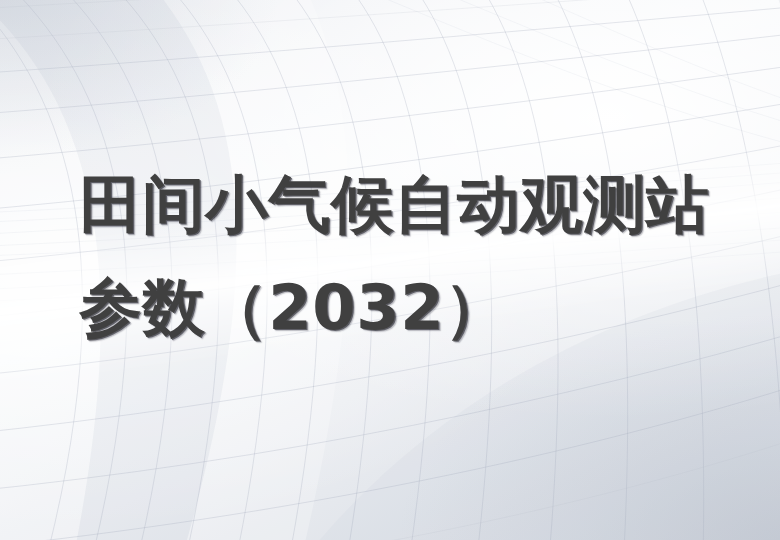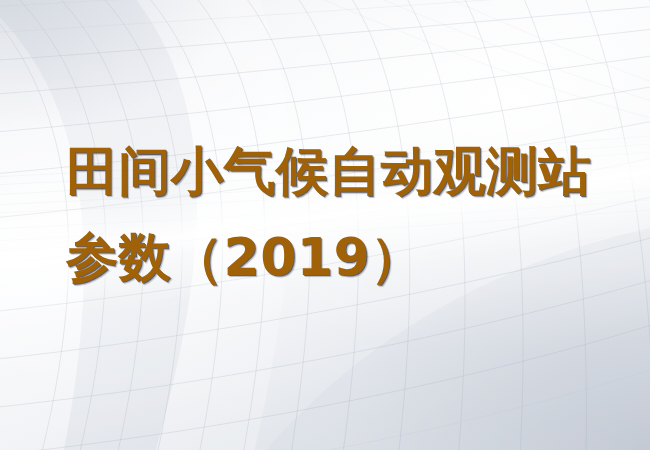--- a/index.html
+++ b/index.html
@@ -69,21 +69,21 @@
     left: 66px;
     top: 128px;
     width: 520px;
   }
   .title-line {
     font-family: "DejaVu Sans", "Liberation Sans", sans-serif;
     font-weight: 700;
     font-size: 52px;
     line-height: 86px;
     letter-spacing: 0.5px;
-    color: #a16207;
+    color: #404040;
     white-space: nowrap;
     text-shadow:
       1px 1px 0 rgba(20,20,30,0.55),
       2px 2px 1px rgba(40,40,55,0.30);
   }
 </style>
 </head>
 <body>
 
 <div id="slide">
@@ -147,16 +147,16 @@
         <path class="mline-fine" d="M430,-10 C 520,30 610,70 700,98"></path>
       </g>
     </svg>
   </div>
 
   <div class="bg-layer" id="bg-highlight"></div>
   <div class="bg-layer" id="bg-corner-shade"></div>
 
   <div id="title-block">
     <div class="title-line">田间小气候自动观测站</div>
-    <div class="title-line">参数（2019）</div>
+    <div class="title-line">参数（2032）</div>
   </div>
 
 </div>
 
 </body></html>

